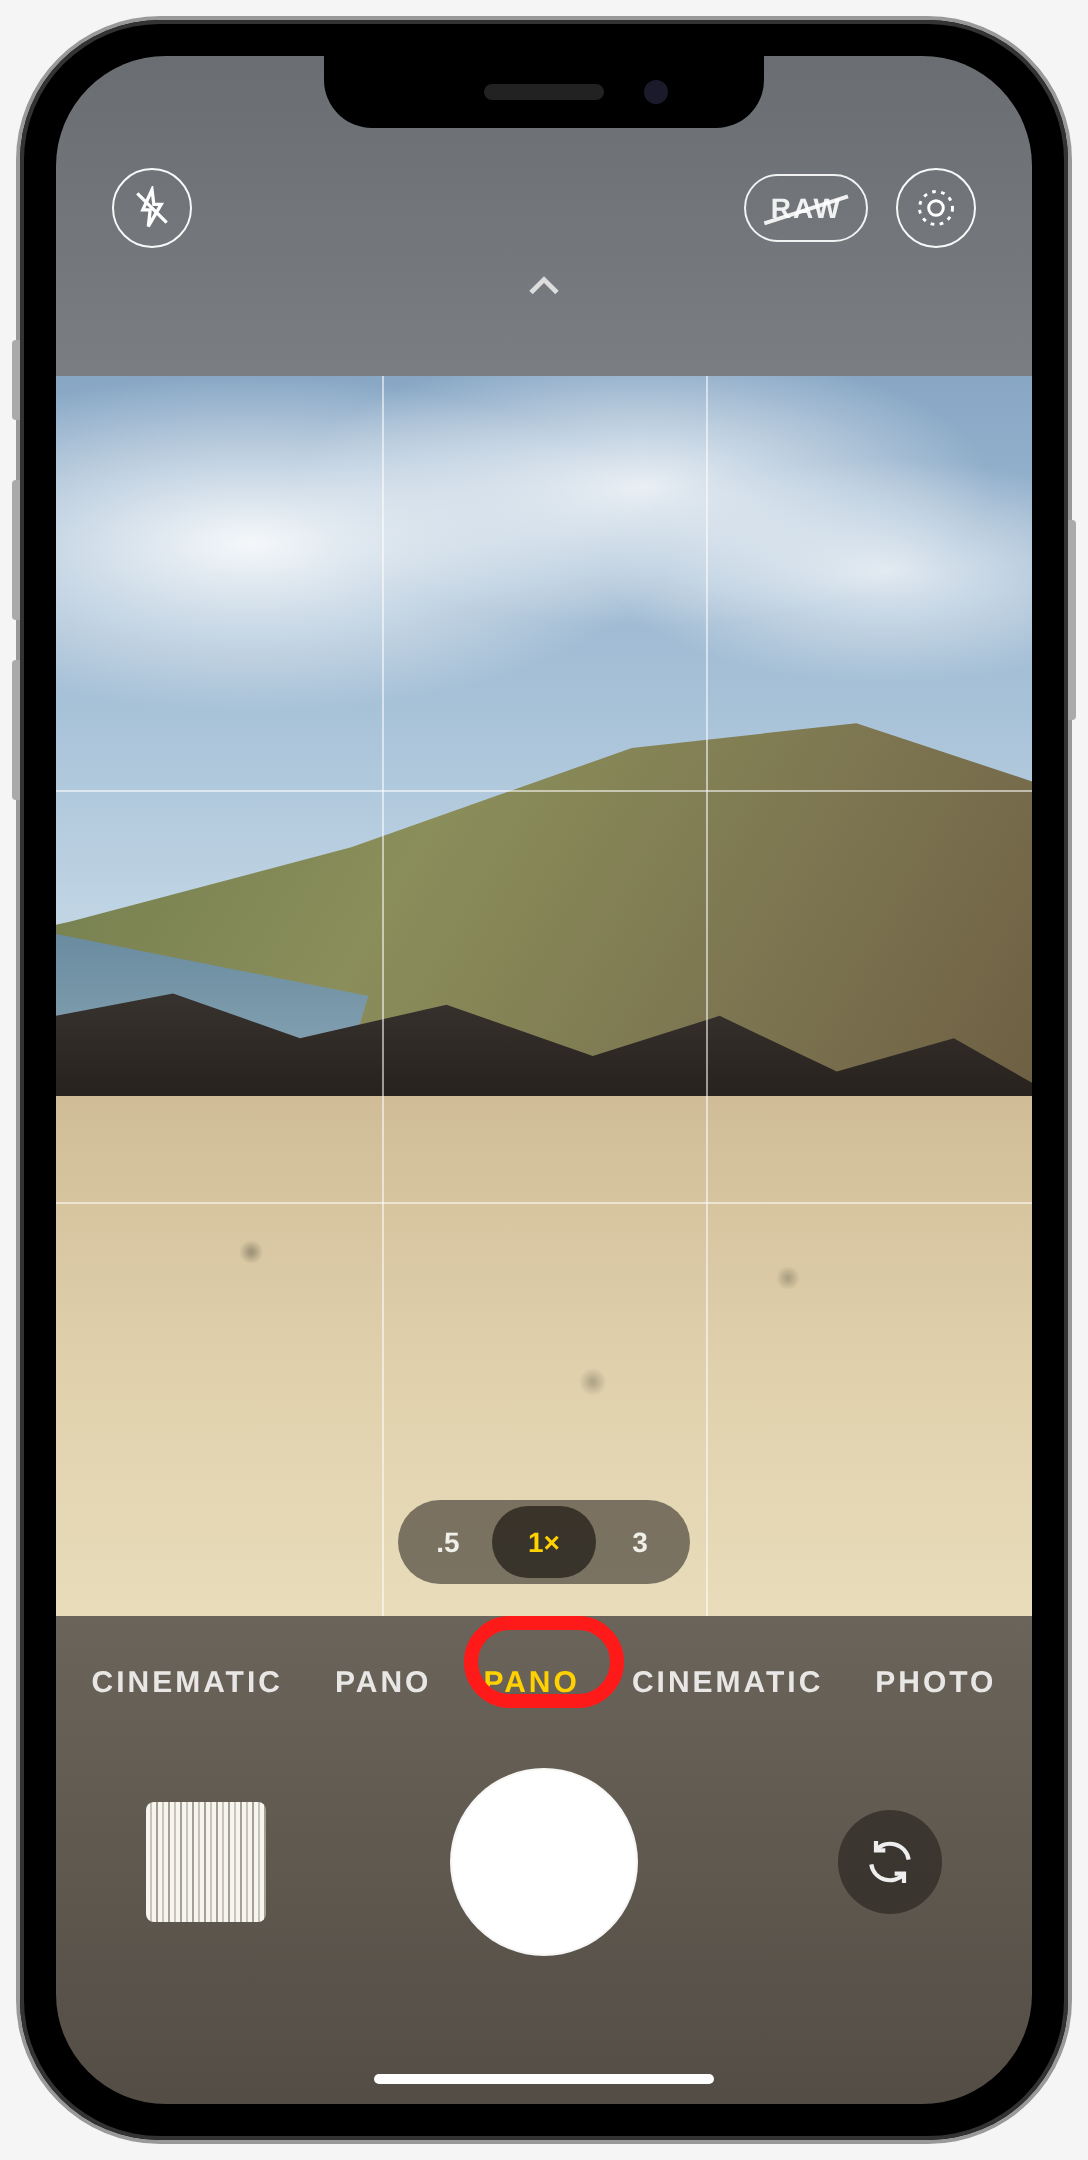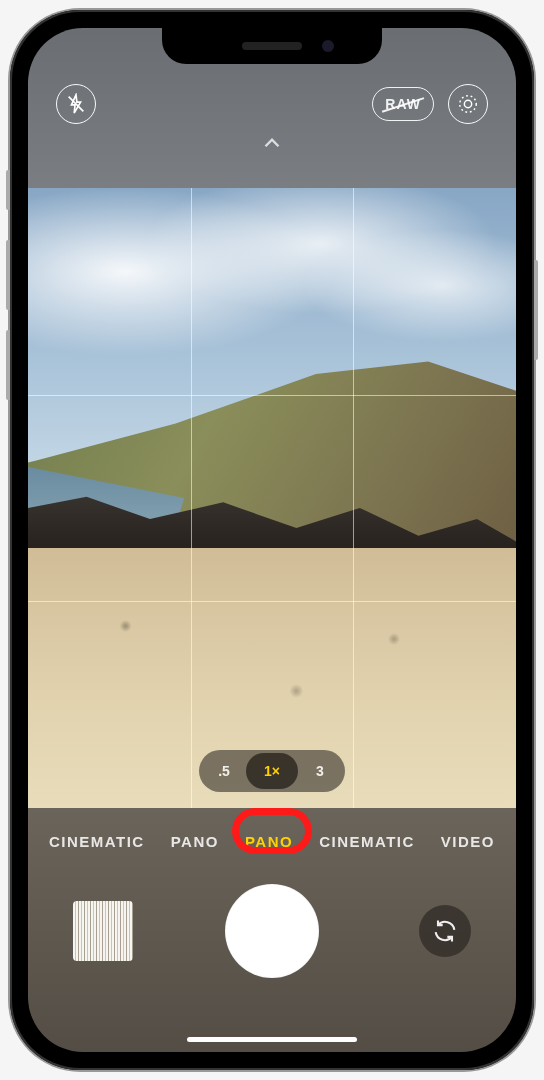--- a/index.html
+++ b/index.html
@@ -290,21 +290,21 @@
         <button>3</button>
       </div>
     </div>
 
     <div class="bottom-area">
       <div class="modes" style="position:relative;">
         <span class="mode">CINEMATIC</span>
         <span class="mode">PANO</span>
         <span class="mode selected">PANO</span>
         <span class="mode">CINEMATIC</span>
-        <span class="mode">VIDEO</span>
+        <span class="mode">PHOTO</span>
         <div class="highlight-ring"></div>
       </div>
       <div class="controls-row">
         <div class="thumb"></div>
         <div class="shutter"></div>
         <div class="flip">
           <svg width="28" height="28" viewBox="0 0 24 24" fill="none" stroke="currentColor" stroke-width="1.8">
             <path d="M20 11 A8 8 0 0 0 6 7"></path>
             <path d="M4 13 A8 8 0 0 0 18 17"></path>
             <path d="M6 3 L6 7 L10 7"></path>

